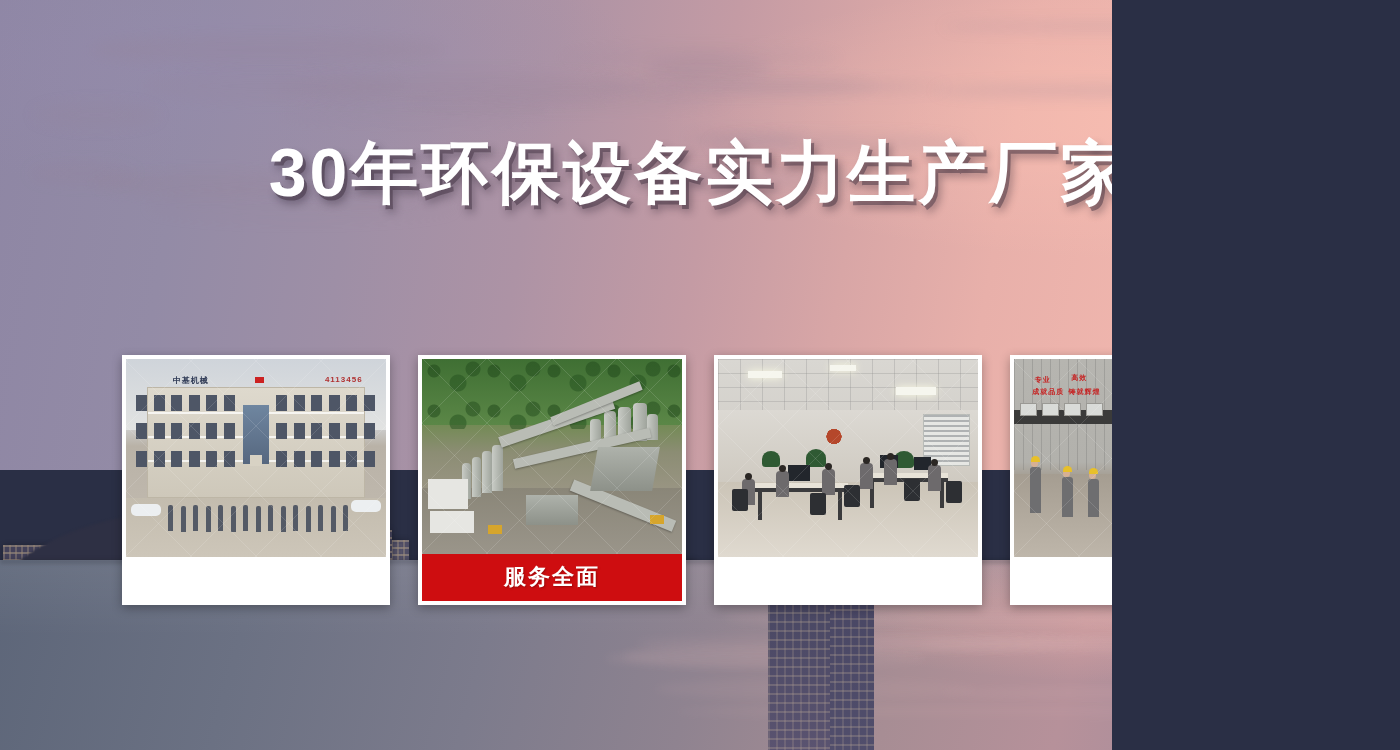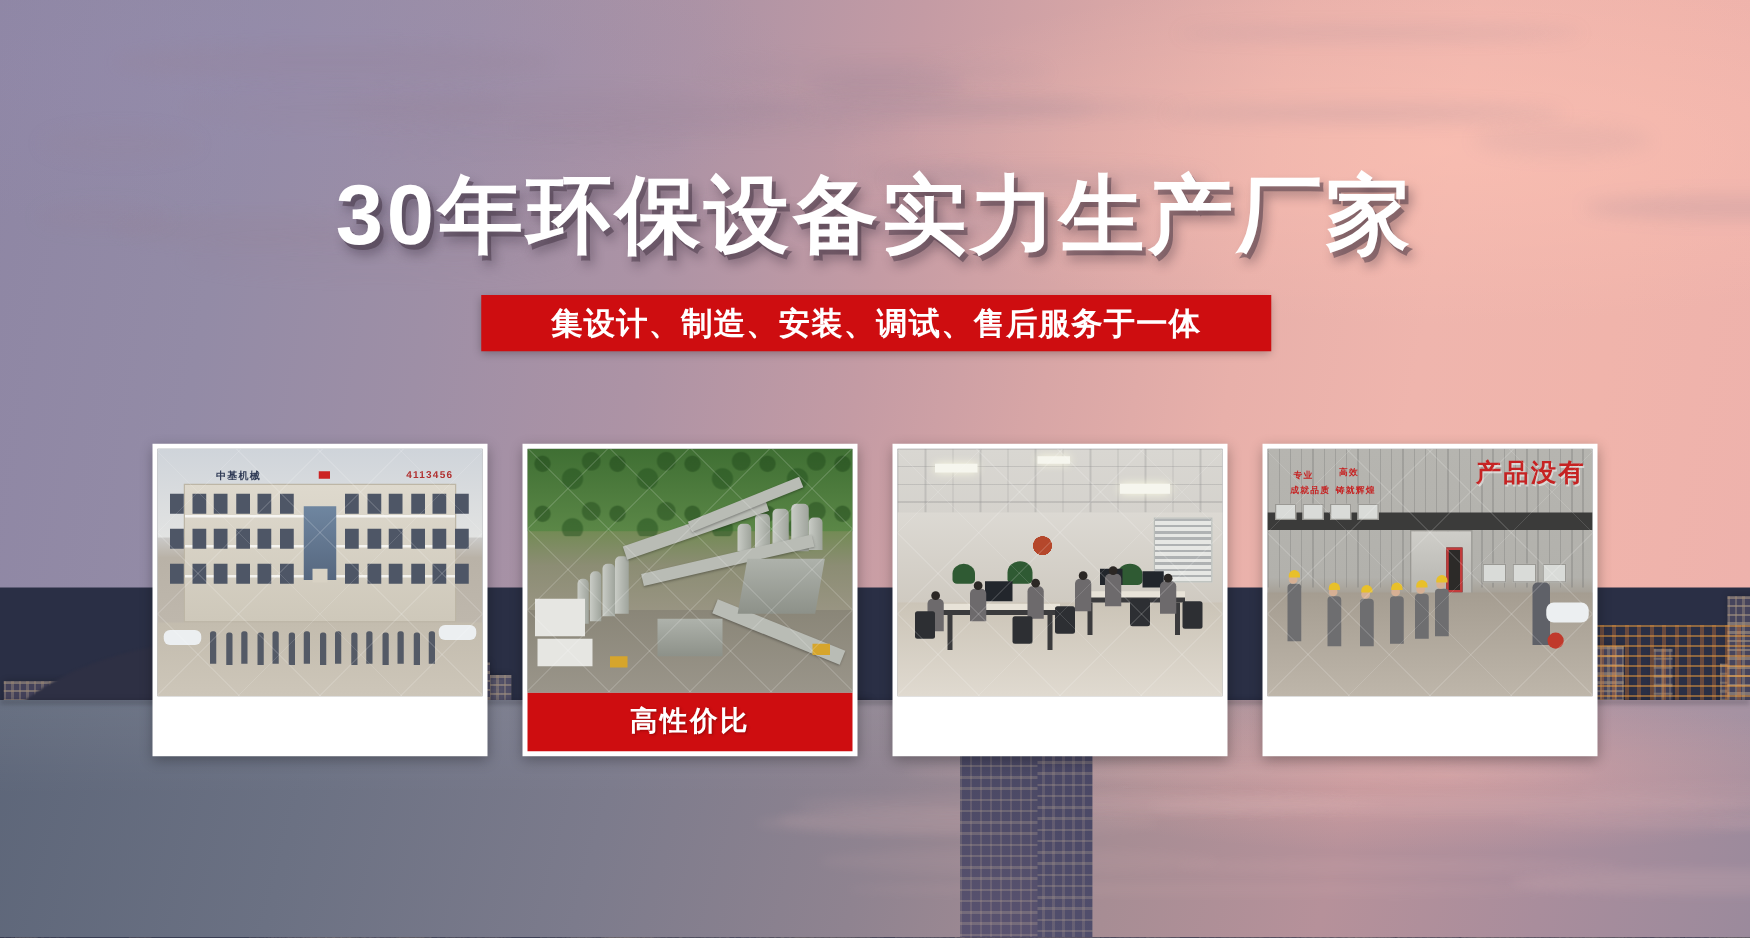--- a/index.html
+++ b/index.html
@@ -4,21 +4,21 @@
 <style>
   * { margin:0; padding:0; box-sizing:border-box; }
   html,body { width:1400px; height:750px; overflow:hidden; }
   body {
     font-family:"Liberation Sans", sans-serif;
     background:#2a2f45;
   }
 
   #banner {
     position:relative;
-    width:1400px;
+    width:1112px;
     height:750px;
     overflow:hidden;
     padding-left:29px;
   }
 
   
   .sky {
     position:absolute; left:0; top:0; width:1400px; height:470px;
     background:
       linear-gradient(100deg,
@@ -469,23 +469,20 @@
         <div class="wave" style="left: 724.755px; top: 52.1727px; width: 551.095px; height: 11.3806px; opacity: 0.524176;"></div>
         <div class="wave" style="left: 655.573px; top: 119.241px; width: 319.436px; height: 19.5832px; opacity: 0.263751;"></div>
         <div class="wave" style="left: 622.937px; top: 85.3869px; width: 216.46px; height: 21.2884px; opacity: 0.362544;"></div>
       </div>
   </div>
 
   <div class="headline">
     <span class="headline-text">30年环保设备实力生产厂家</span>
   </div>
 
-  <div class="subtitle-bar">
-    <span class="subtitle-text">集设计、制造、安装、调试、售后服务于一体</span>
-  </div>
 
   <div class="cards">
 
     <div class="card">
       <div class="card-photo">
         <div class="p1">
           <div class="p1-sky"></div>
           <div class="p1-bld">
             <div class="p1-floor" style="top:22%"></div>
             <div class="p1-floor" style="top:44%"></div>
@@ -583,21 +580,21 @@
               <div class="p2-shed" style="left: 104px; top: 136px; width: 52px; height: 30px;"></div>
               <div class="p2-shed" style="left: 6px; top: 120px; width: 40px; height: 30px; background: rgb(230, 230, 226);"></div>
               <div class="p2-shed" style="left: 8px; top: 152px; width: 44px; height: 22px; background: rgb(230, 230, 226);"></div>
               <div class="p2-mach" style="left: 66px; top: 166px; width: 14px; height: 9px;"></div>
               <div class="p2-mach" style="left: 228px; top: 156px; width: 14px; height: 9px;"></div>
             </div>
         </div>
         <div class="wm"></div>
       </div>
       <div class="card-label">
-        <span class="card-label-text">高性价比</span>
+        <span class="card-label-text">服务全面</span>
       </div>
     </div>
 
     <div class="card">
       <div class="card-photo">
         <div class="p3">
           <div class="p3-ceil"></div>
           <div class="p3-wall"></div>
           <div class="p3-floor"></div>
           <div class="p3-logo"></div>

